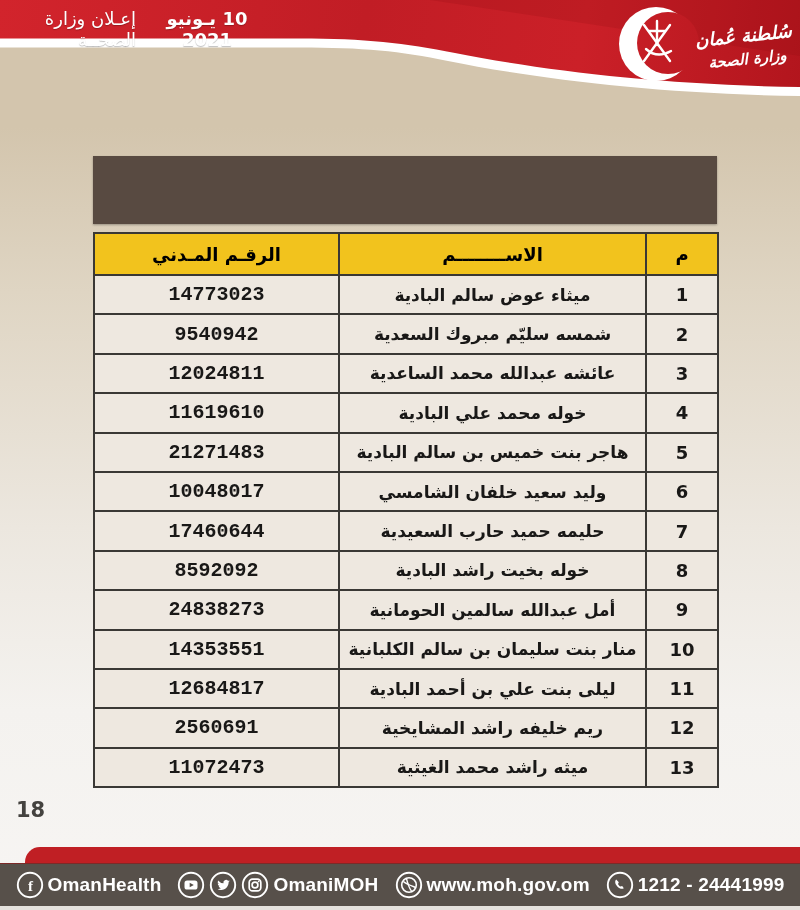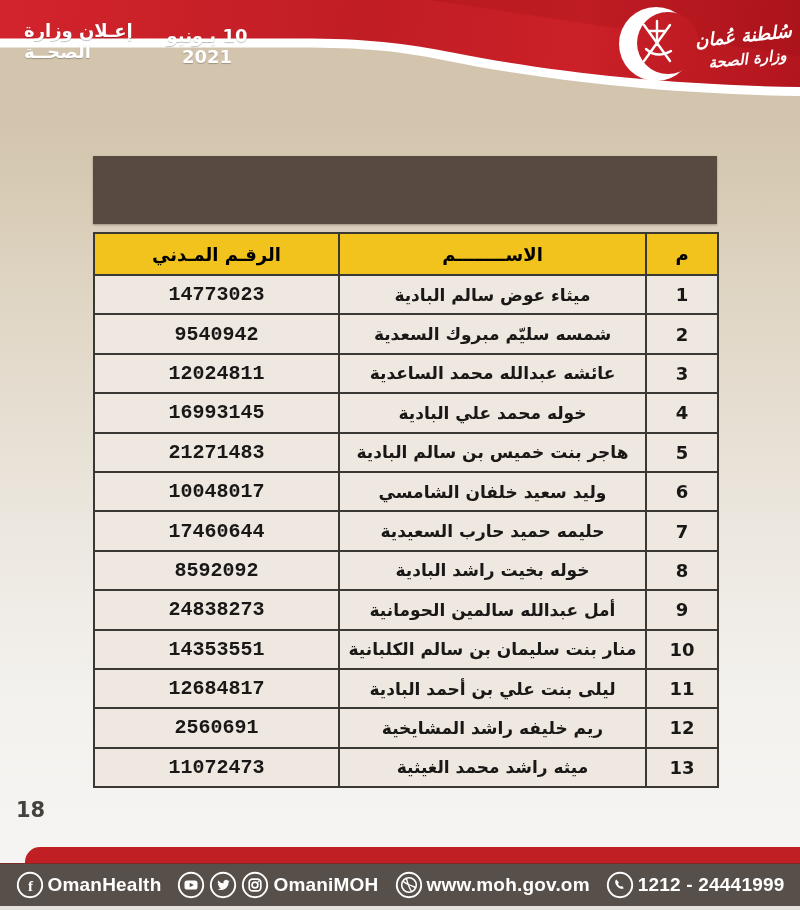--- a/index.html
+++ b/index.html
@@ -4,29 +4,28 @@
 <style>
   * { margin:0; padding:0; box-sizing:border-box; }
   html,body { background:#888; }
   body { font-family:"DejaVu Sans","Liberation Sans",sans-serif; }
   .page {
     position:relative; width:800px; height:910px; margin:0 auto; overflow:hidden;
     background:linear-gradient(180deg,#d3c5ad 0%,#d3c5ad 14%,#dfd5c3 32%,#ece7df 58%,#f4f2ef 78%,#f7f5f3 100%);
   }
   .hdr-svg { position:absolute; top:0; left:0; display:block; }
   .hdr-announce {
-    position:absolute; top:20px; left:24px; width:112px;
-    color:#fff; font-weight:bold; font-size:18px; text-align:left; direction:rtl;
+    position:absolute; top:8px; left:24px; width:112px;
+    color:#fff; font-weight:normal; font-size:18px; text-align:right; direction:rtl;
     text-shadow:0 1px 1px rgba(0,0,0,.25);
   }
   .hdr-date {
     position:absolute; top:8px; left:150px; width:114px;
     color:#fff; font-weight:bold; font-size:18px; text-align:center; direction:rtl;
     text-shadow:0 1px 1px rgba(0,0,0,.25);
-    margin-top:17px;
   }
   .title-box {
     position:absolute; left:93px; top:156px; width:624px; height:68px;
     background:#584a41; display:flex; align-items:center; justify-content:center;
     direction:rtl; gap:10px; box-shadow:0 1px 2px rgba(0,0,0,.3);
   }
   .tl-label { color:#f4a715; font-size:23px; font-weight:bold; }
   .tl-value { color:#ffffff; font-size:23px; font-weight:bold; }
   table.roster {
     position:absolute; left:93px; top:232px; width:624px;
@@ -133,21 +132,21 @@
           <td class="td-id">9540942</td>
         </tr>
         <tr>
           <td class="td-idx">3</td>
           <td class="td-name">عائشه عبدالله محمد الساعدية</td>
           <td class="td-id">12024811</td>
         </tr>
         <tr>
           <td class="td-idx">4</td>
           <td class="td-name">خوله محمد علي البادية</td>
-          <td class="td-id">16993145</td>
+          <td class="td-id">11619610</td>
         </tr>
         <tr>
           <td class="td-idx">5</td>
           <td class="td-name">هاجر بنت خميس بن سالم البادية</td>
           <td class="td-id">21271483</td>
         </tr>
         <tr>
           <td class="td-idx">6</td>
           <td class="td-name">وليد سعيد خلفان الشامسي</td>
           <td class="td-id">10048017</td>

